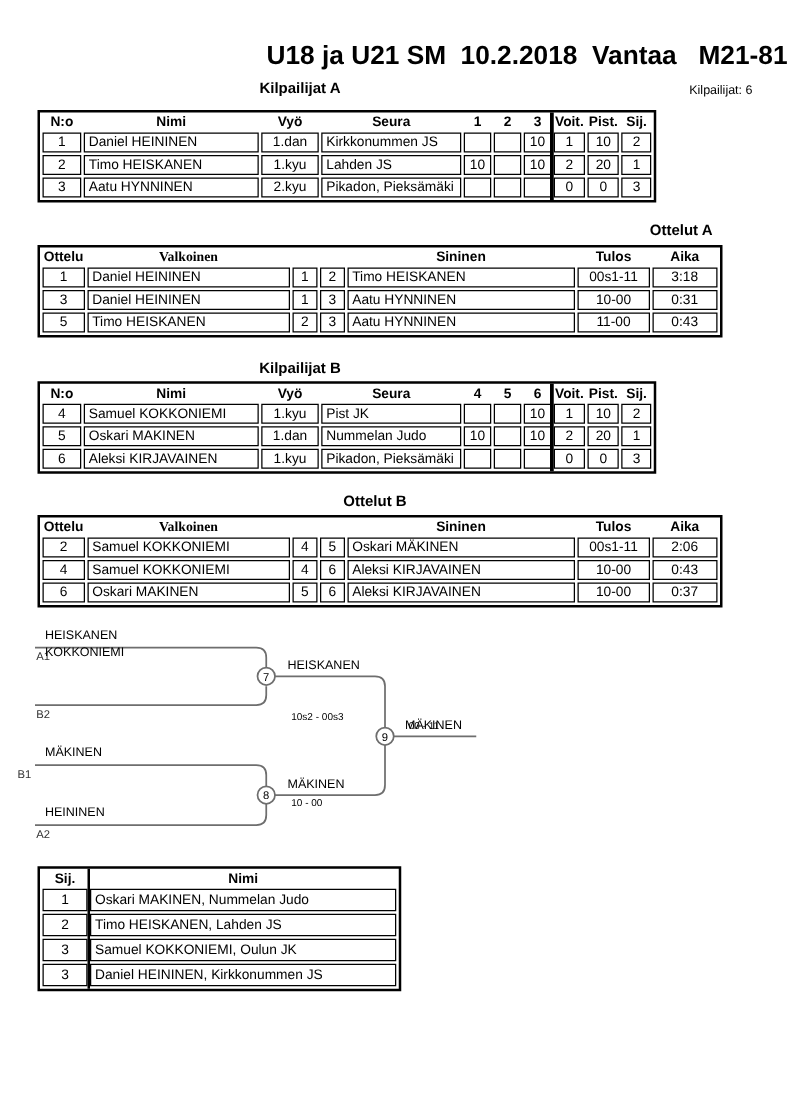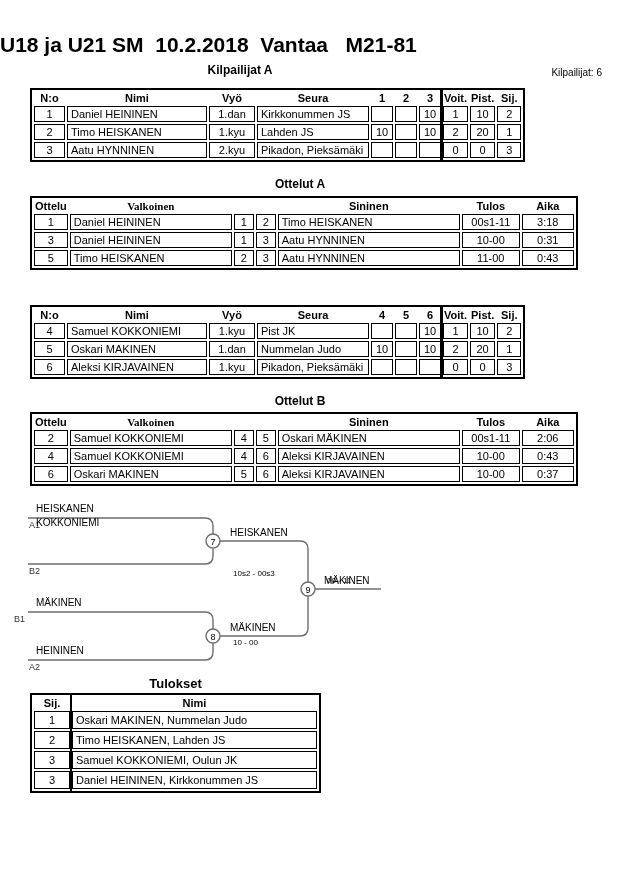--- a/index.html
+++ b/index.html
@@ -1,18 +1,18 @@
 <!DOCTYPE html>
 <html><head>
 <meta charset="utf-8">
 <style>
   html,body{margin:0;padding:0;background:#fff;}
   .page{position:relative;width:630px;height:891px;background:#ffffff;
         font-family:"Liberation Sans", sans-serif;color:#000;overflow:hidden;}
-  .page-title{position:absolute;top:33px;left:0;width:630px;text-align:left;
+  .page-title{position:absolute;top:33px;left:0;width:630px;text-align:right;
         font-size:21px;font-weight:bold;white-space:pre;letter-spacing:0px;}
   .sec-title{position:absolute;font-size:12px;font-weight:bold;text-align:center;}
   .count-label{position:absolute;top:67px;right:28px;font-size:10px;}
   .twrap{position:absolute;border:2px solid #000;background:#fff;}
   table.sheet{border-collapse:separate;border-spacing:2px;}
   table.sheet th{border:none;font-size:11px;font-weight:bold;height:12px;
         padding:0 1px;white-space:nowrap;overflow:visible;text-align:center;line-height:12px;}
   table.sheet td{border:1px solid #000;font-size:11px;height:14px;line-height:14px;
         padding:0 3px;white-space:nowrap;background:#fff;}
   .al{text-align:left;} .ac{text-align:center;}
@@ -89,21 +89,21 @@
         <td class="ac"></td>
         <td class="ac">0</td>
         <td class="ac">0</td>
         <td class="ac">3</td>
       </tr>
     </tbody>
       </table>
     <div class="vsep" style="left:408px;width:3px;"></div>
   </div>
 
-  <div class="sec-title" style="top:177px;left:30px;width:540px;">Ottelut A</div>
+  <div class="sec-title" style="top:177px;left:30px;width:540px;text-align:right;">Ottelut A</div>
 
   <div class="twrap" style="left:30px;top:196px;">
     <table class="sheet">
       <tbody>
           <tr>
         <th class="c-mt al">Ottelu</th>
         <th class="c-white">Valkoinen</th>
         <th class="c-n"></th>
         <th class="c-n"></th>
         <th class="c-blue">Sininen</th>
@@ -134,20 +134,21 @@
         <td class="ac">2</td>
         <td class="ac">3</td>
         <td class="al">Aatu HYNNINEN</td>
         <td class="ac">11-00</td>
         <td class="ac">0:43</td>
       </tr>
     </tbody>
       </table>
   </div>
 
+  <div class="sec-title" style="top:287px;left:30px;width:420px;">Kilpailijat B</div>
 
   <div class="twrap" style="left:30px;top:305px;">
     <table class="sheet">
       <tbody>
           <tr>
         <th class="c-no al">N:o</th>
         <th class="c-name">Nimi</th>
         <th class="c-belt">Vyö</th>
         <th class="c-club">Seura</th>
         <th class="c-m">4</th>
@@ -272,21 +273,20 @@
   <div class="blabel" style="left:36px;top:645px;">HEININEN</div>
   <div class="bseed" style="left:29px;top:662px;">A2</div>
 
   <div class="blabel" style="left:230px;top:527px;">HEISKANEN</div>
   <div class="bscore" style="left:233px;top:569px;">10s2 - 00s3</div>
   <div class="blabel" style="left:230px;top:622px;">MÄKINEN</div>
   <div class="bscore" style="left:233px;top:638px;">10 - 00</div>
   <div class="blabel" style="left:324px;top:575px;">MÄKINEN</div>
   <div class="bscore" style="left:327px;top:576px;">00 - 11</div>
 
-  <div class="sec-title" style="top:676px;left:30px;width:291px;font-size:13px;">Tulokset</div>
 
   <div class="twrap" style="left:30px;top:693px;">
     <table class="sheet">
       <tbody>
           <tr>
         <th class="c-place">Sij.</th>
         <th class="c-rname">Nimi</th>
       </tr>
       <tr>
         <td class="ac" style="height:16px;">1</td>

